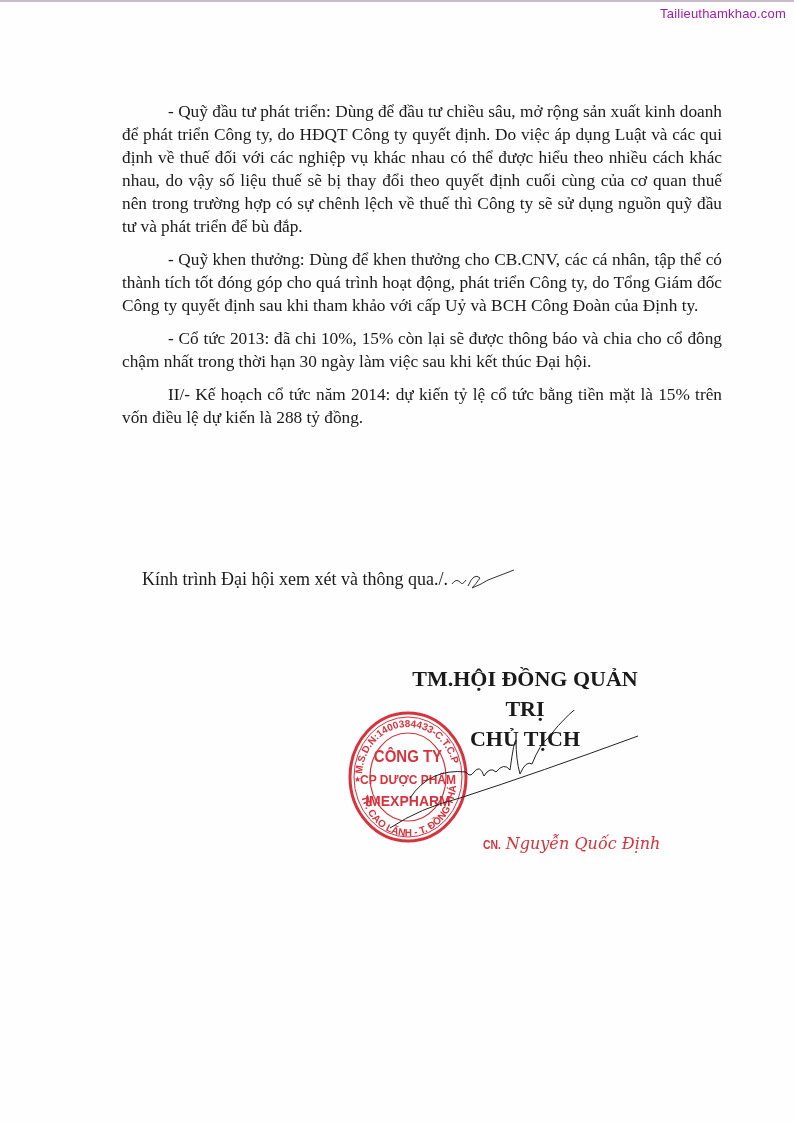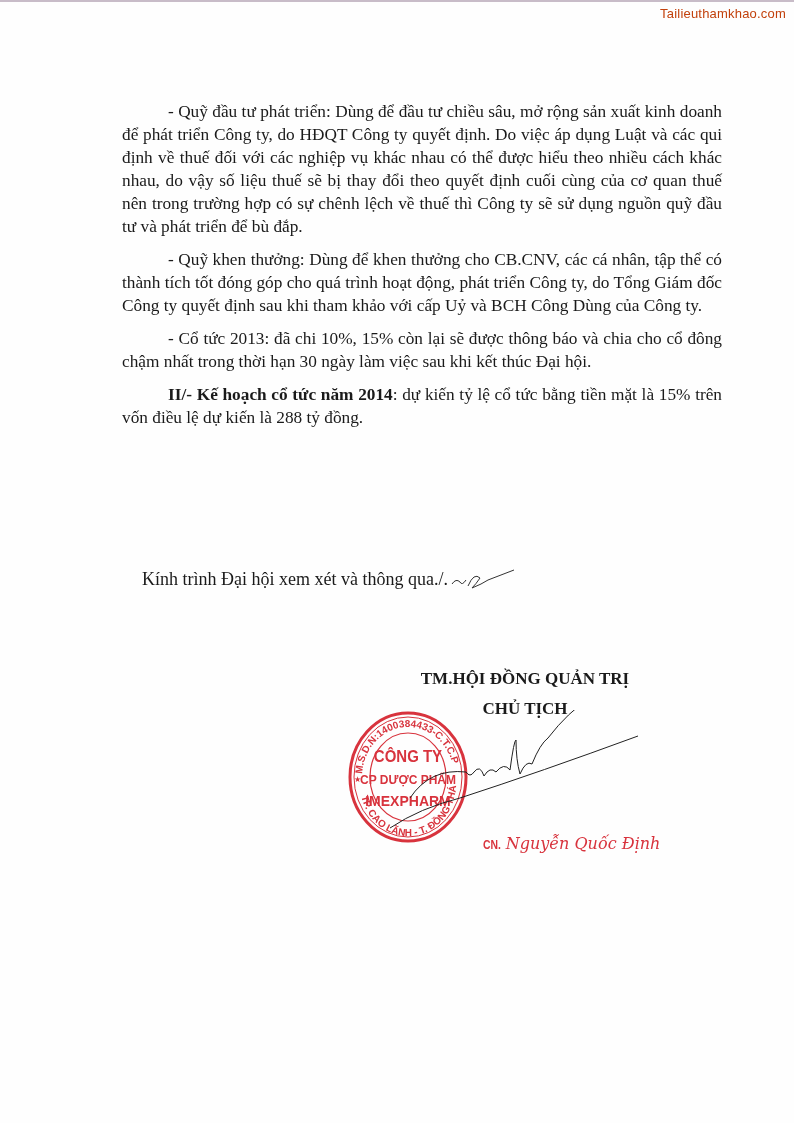--- a/index.html
+++ b/index.html
@@ -7,34 +7,34 @@
     width: 794px; height: 1123px; position: relative; overflow: hidden;
     font-family: "Liberation Serif", "DejaVu Serif", serif;
     color: #1a1a1a;
   }
   .topbar {
     position: absolute; left: 0; top: 0; width: 794px; height: 2px; background: #c8bcc8;
   }
   .watermark {
     position: absolute; right: 8px; top: 6px;
     font-family: "Liberation Sans", "DejaVu Sans", sans-serif;
-    font-size: 13px; color: #c2410c; letter-spacing: 0.2px;
+    font-size: 13px; color: #a21caf; letter-spacing: 0.2px;
   }
   .content {
     position: absolute; left: 122px; top: 100px; width: 600px;
     font-size: 17.3px; line-height: 23px; text-align: justify;
   }
   .para { margin: 0 0 10px 0; text-indent: 46px; }
-  .para b { font-weight: bold; }
+  .para b { font-weight: normal; }
   .closing {
     position: absolute; left: 142px; top: 569px; font-size: 18px;
   }
   .sig-title {
     position: absolute; left: 400px; top: 664px; width: 250px; text-align: center;
-    font-weight: bold; font-size: 17px; line-height: 30px;
+    font-weight: bold; font-size: 22px; line-height: 30px;
   }
   .stamp {
     position: absolute; left: 346px; top: 708px; width: 124px; height: 138px;
   }
   .signature {
     position: absolute; left: 370px; top: 710px; width: 270px; height: 120px;
   }
   .signer {
     position: absolute; left: 483px; top: 834px;
     color: #d8333d; font-size: 17px;
@@ -48,21 +48,21 @@
   .initials { position: absolute; left: 448px; top: 568px; width: 70px; height: 26px; }
 </style>
 </head>
 <body>
 
 <div class="topbar"></div>
 <div class="watermark">Tailieuthamkhao.com</div>
 
 <div class="content">
   <p class="para">- Quỹ đầu tư phát triển: Dùng để đầu tư chiều sâu, mở rộng sản xuất kinh doanh để phát triển Công ty, do HĐQT Công ty quyết định. Do việc áp dụng Luật và các qui định về thuế đối với các nghiệp vụ khác nhau có thể được hiểu theo nhiều cách khác nhau, do vậy số liệu thuế sẽ bị thay đổi theo quyết định cuối cùng của cơ quan thuế nên trong trường hợp có sự chênh lệch về thuế thì Công ty sẽ sử dụng nguồn quỹ đầu tư và phát triển để bù đắp.</p>
-  <p class="para">- Quỹ khen thưởng: Dùng để khen thưởng cho CB.CNV, các cá nhân, tập thể có thành tích tốt đóng góp cho quá trình hoạt động, phát triển Công ty, do Tổng Giám đốc Công ty quyết định sau khi tham khảo với cấp Uỷ và BCH Công Dùng của Công ty.</p>
+  <p class="para">- Quỹ khen thưởng: Dùng để khen thưởng cho CB.CNV, các cá nhân, tập thể có thành tích tốt đóng góp cho quá trình hoạt động, phát triển Công ty, do Tổng Giám đốc Công ty quyết định sau khi tham khảo với cấp Uỷ và BCH Công Đoàn của Định ty.</p>
   <p class="para">- Cổ tức 2013: đã chi 10%, 15% còn lại sẽ được thông báo và chia cho cổ đông chậm nhất trong thời hạn 30 ngày làm việc sau khi kết thúc Đại hội.</p>
   <p class="para"><b>II/- Kế hoạch cổ tức năm 2014</b><span>: dự kiến tỷ lệ cổ tức bằng tiền mặt là 15% trên vốn điều lệ dự kiến là 288 tỷ đồng.</span></p>
 </div>
 
 <div class="closing">Kính trình Đại hội xem xét và thông qua./.</div>
 <svg class="initials" viewBox="0 0 70 26">
   <path d="M4 16 q4 -6 8 -2 q2 4 6 -2 M20 18 q6 -14 12 -8 q-4 6 -8 10 q10 -4 16 -8 L66 2" stroke="#333" stroke-width="1" fill="none"></path>
 </svg>
 
 <div class="sig-title">

